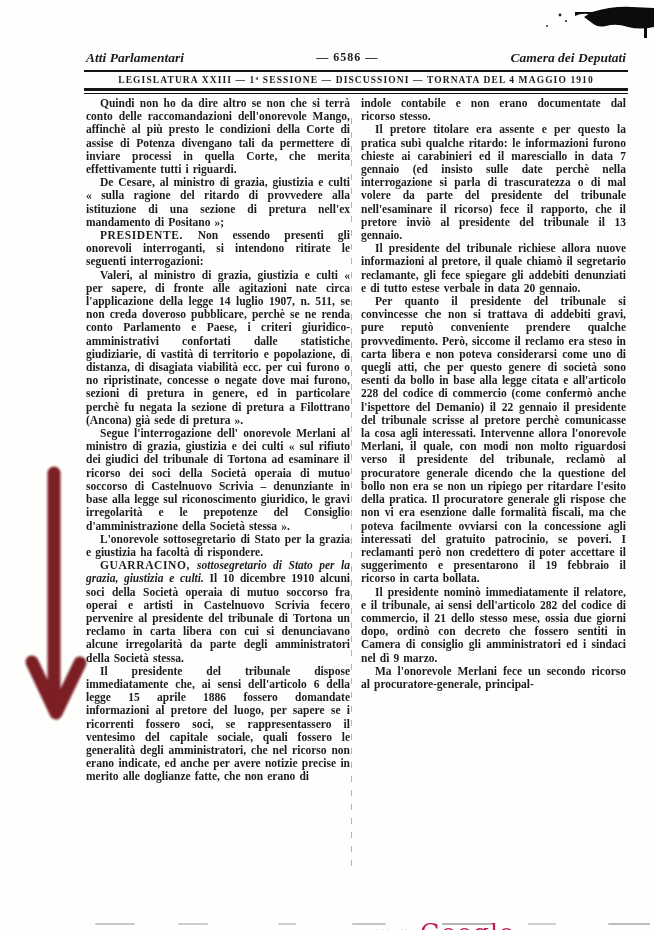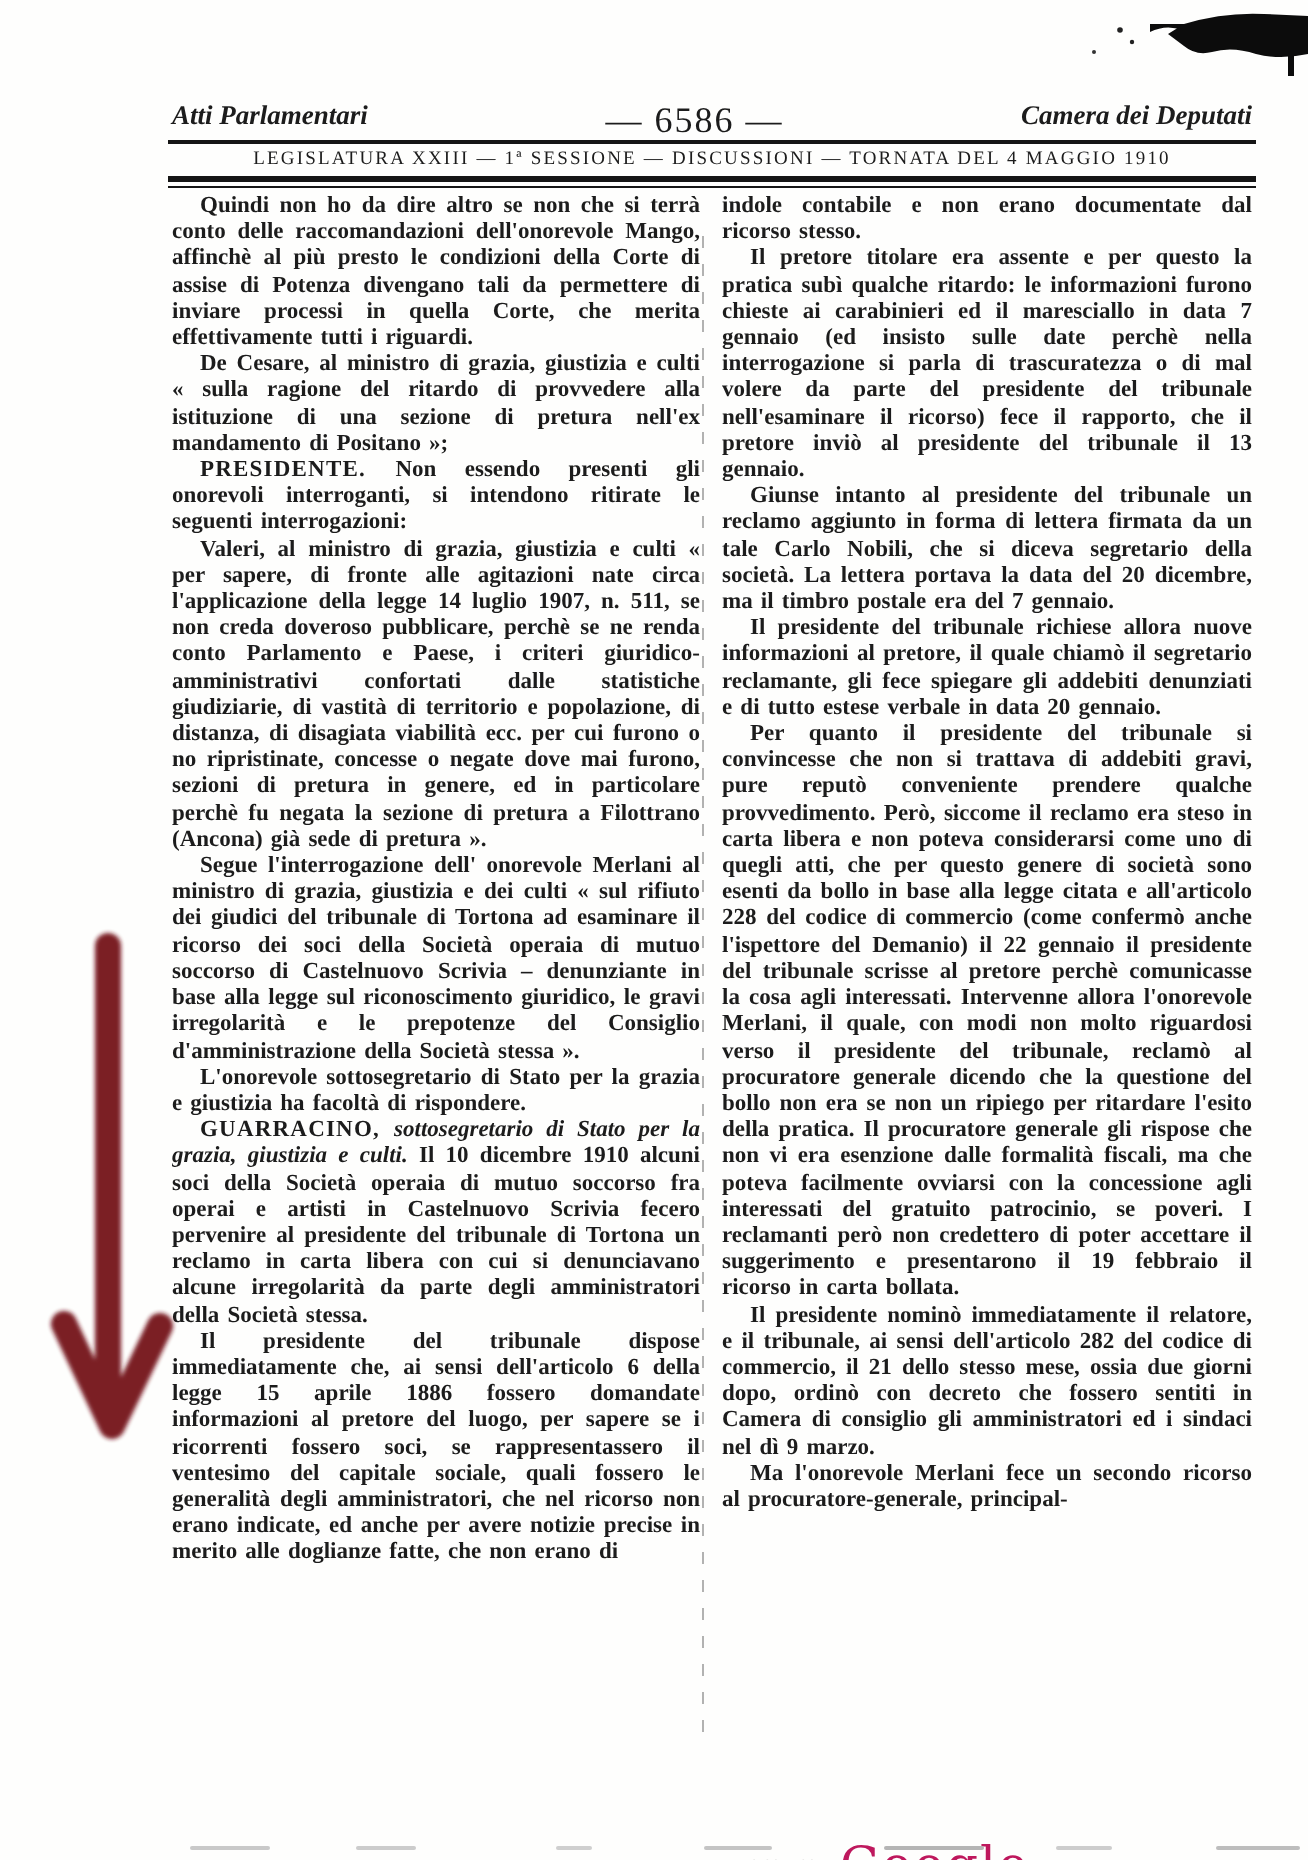--- a/index.html
+++ b/index.html
@@ -2,27 +2,27 @@
 <html><head>
 <meta charset="utf-8">
 <style>
   html,body{margin:0;padding:0;background:#e9e9e9;}
   .page{position:relative;width:654px;height:930px;background:#fefefd;overflow:hidden;
         font-family:"Liberation Serif",serif;color:#1c1c1c;}
   
   .header-row{position:absolute;left:86px;top:50px;width:540px;height:16px;
               display:flex;justify-content:space-between;align-items:flex-start;}
   .h-left,.h-right{font-style:italic;font-weight:bold;font-size:13.5px;white-space:nowrap;}
-  .h-center{font-weight:normal;font-size:18px;letter-spacing:1px;white-space:nowrap;}
+  .h-center{font-weight:bold;font-size:12px;letter-spacing:1px;white-space:nowrap;}
   .rule{position:absolute;left:84px;width:544px;background:#151515;}
   .rule-1{top:70px;height:2px;}
   .rule-2{top:88px;height:3px;}
   .rule-3{top:93px;height:1px;}
   .subheader{position:absolute;left:84px;top:75px;width:544px;text-align:center;
-             font-size:9.5px;font-weight:normal;letter-spacing:1.1px;white-space:nowrap;}
+             font-size:9.5px;font-weight:bold;letter-spacing:1.1px;white-space:nowrap;}
   
   .col{position:absolute;top:97px;width:264px;height:783px;overflow:hidden;
        font-size:11.5px;line-height:13.2px;font-weight:700;text-align:justify;
        word-spacing:1.2px;}
   .col-left{left:86px;}
   .col-right{left:361px;width:265px;}
   .para{margin:0;}
   .para.indent{text-indent:14px;}
   .seg-normal{}
   .seg-bold{font-weight:bold;letter-spacing:0.6px;}
@@ -62,21 +62,20 @@
       <p class="para indent"><span class="seg-normal">Valeri, al ministro di grazia, giustizia e culti « per sapere, di fronte alle agitazioni nate circa l'applicazione della legge 14 luglio 1907, n. 511, se non creda doveroso pubblicare, perchè se ne renda conto Parlamento e Paese, i criteri giuridico-amministrativi confortati dalle statistiche giudiziarie, di vastità di territorio e popolazione, di distanza, di disagiata viabilità ecc. per cui furono o no ripristinate, concesse o negate dove mai furono, sezioni di pretura in genere, ed in particolare perchè fu negata la sezione di pretura a Filottrano (Ancona) già sede di pretura ».</span></p>
       <p class="para indent"><span class="seg-normal">Segue l'interrogazione dell' onorevole Merlani al ministro di grazia, giustizia e dei culti « sul rifiuto dei giudici del tribunale di Tortona ad esaminare il ricorso dei soci della Società operaia di mutuo soccorso di Castelnuovo Scrivia – denunziante in base alla legge sul riconoscimento giuridico, le gravi irregolarità e le prepotenze del Consiglio d'amministrazione della Società stessa ».</span></p>
       <p class="para indent"><span class="seg-normal">L'onorevole sottosegretario di Stato per la grazia e giustizia ha facoltà di rispondere.</span></p>
       <p class="para indent"><span class="seg-bold">GUARRACINO, </span><span class="seg-italic">sottosegretario di Stato per la grazia, giustizia e culti.</span><span class="seg-normal"> Il 10 dicembre 1910 alcuni soci della Società operaia di mutuo soccorso fra operai e artisti in Castelnuovo Scrivia fecero pervenire al presidente del tribunale di Tortona un reclamo in carta libera con cui si denunciavano alcune irregolarità da parte degli amministratori della Società stessa.</span></p>
       <p class="para indent"><span class="seg-normal">Il presidente del tribunale dispose immediatamente che, ai sensi dell'articolo 6 della legge 15 aprile 1886 fossero domandate informazioni al pretore del luogo, per sapere se i ricorrenti fossero soci, se rappresentassero il ventesimo del capitale sociale, quali fossero le generalità degli amministratori, che nel ricorso non erano indicate, ed anche per avere notizie precise in merito alle doglianze fatte, che non erano di</span></p>
     </div>
   <div class="divider"></div>
   <div class="col col-right" id="col-right">
       <p class="para"><span class="seg-normal">indole contabile e non erano documentate dal ricorso stesso.</span></p>
       <p class="para indent"><span class="seg-normal">Il pretore titolare era assente e per questo la pratica subì qualche ritardo: le informazioni furono chieste ai carabinieri ed il maresciallo in data 7 gennaio (ed insisto sulle date perchè nella interrogazione si parla di trascuratezza o di mal volere da parte del presidente del tribunale nell'esaminare il ricorso) fece il rapporto, che il pretore inviò al presidente del tribunale il 13 gennaio.</span></p>
-      <p class="para indent"><span class="seg-normal">Giunse intanto al presidente del tribunale un reclamo aggiunto in forma di lettera firmata da un tale Carlo Nobili, che si diceva segretario della società. La lettera portava la data del 20 dicembre, ma il timbro postale era del 7 gennaio.</span></p>
       <p class="para indent"><span class="seg-normal">Il presidente del tribunale richiese allora nuove informazioni al pretore, il quale chiamò il segretario reclamante, gli fece spiegare gli addebiti denunziati e di tutto estese verbale in data 20 gennaio.</span></p>
       <p class="para indent"><span class="seg-normal">Per quanto il presidente del tribunale si convincesse che non si trattava di addebiti gravi, pure reputò conveniente prendere qualche provvedimento. Però, siccome il reclamo era steso in carta libera e non poteva considerarsi come uno di quegli atti, che per questo genere di società sono esenti da bollo in base alla legge citata e all'articolo 228 del codice di commercio (come confermò anche l'ispettore del Demanio) il 22 gennaio il presidente del tribunale scrisse al pretore perchè comunicasse la cosa agli interessati. Intervenne allora l'onorevole Merlani, il quale, con modi non molto riguardosi verso il presidente del tribunale, reclamò al procuratore generale dicendo che la questione del bollo non era se non un ripiego per ritardare l'esito della pratica. Il procuratore generale gli rispose che non vi era esenzione dalle formalità fiscali, ma che poteva facilmente ovviarsi con la concessione agli interessati del gratuito patrocinio, se poveri. I reclamanti però non credettero di poter accettare il suggerimento e presentarono il 19 febbraio il ricorso in carta bollata.</span></p>
       <p class="para indent"><span class="seg-normal">Il presidente nominò immediatamente il relatore, e il tribunale, ai sensi dell'articolo 282 del codice di commercio, il 21 dello stesso mese, ossia due giorni dopo, ordinò con decreto che fossero sentiti in Camera di consiglio gli amministratori ed i sindaci nel dì 9 marzo.</span></p>
       <p class="para indent"><span class="seg-normal">Ma l'onorevole Merlani fece un secondo ricorso al procuratore-generale, principal-</span></p>
     </div>
 
   <svg class="arrow-svg" width="654" height="930" viewBox="0 0 654 930">
     <defs>
         <filter id="soft" x="-30%" y="-30%" width="160%" height="160%">
       <feGaussianBlur stdDeviation="1.1"></feGaussianBlur>

